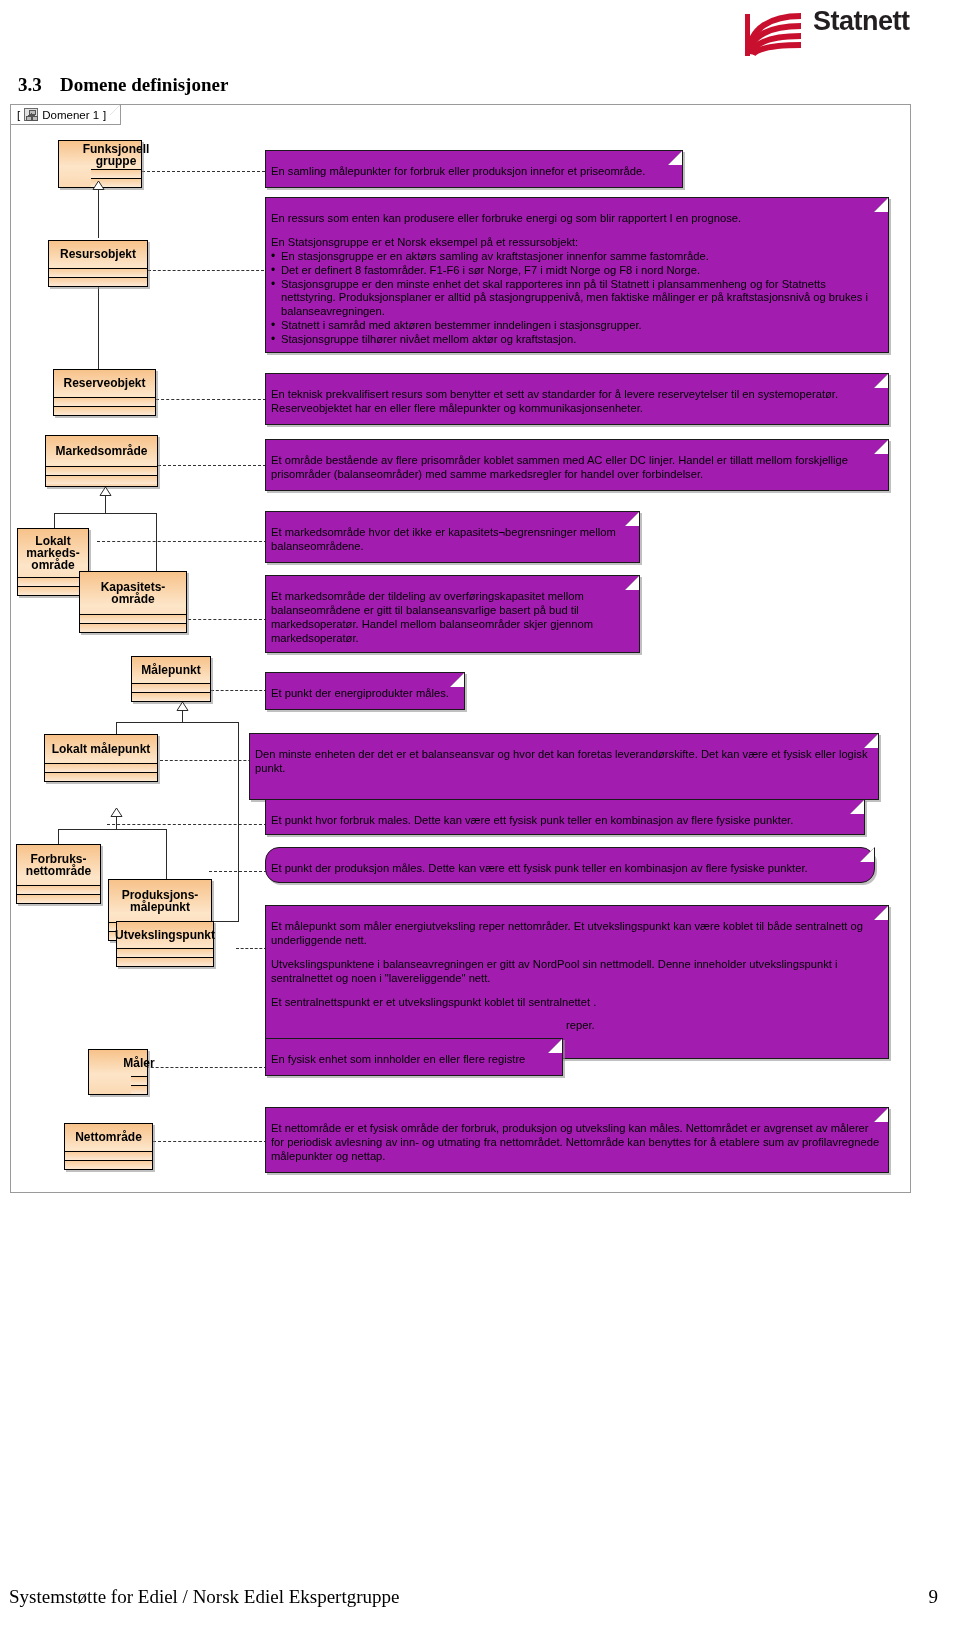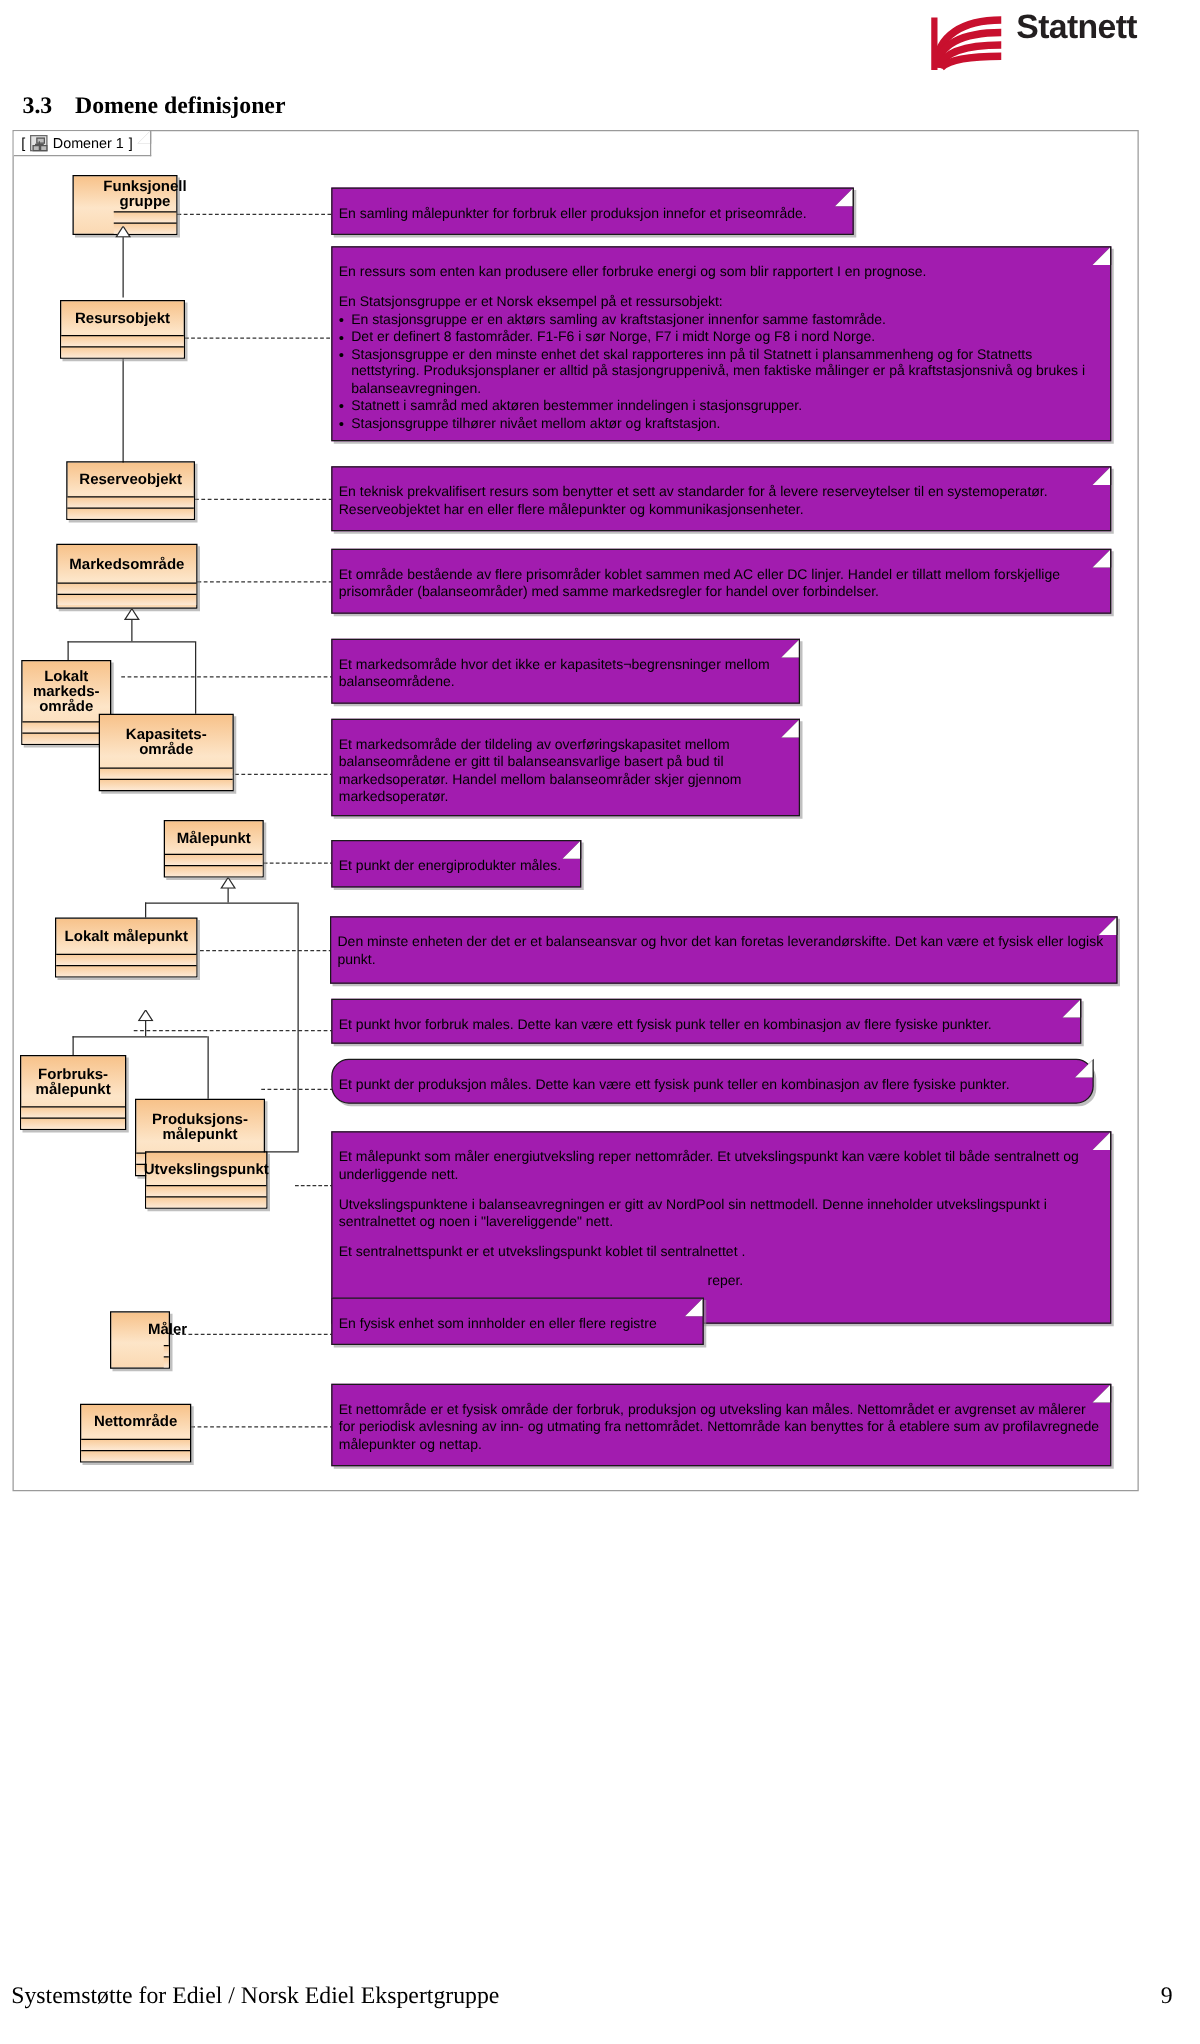--- a/index.html
+++ b/index.html
@@ -289,39 +289,39 @@
   </div>
 
   <div class="uml-class" style="left:33px;top:629px;width:114px;height:48px;">
     <div class="name" style="height:28px;">Lokalt målepunkt</div>
     <div class="comp"></div>
     <div class="comp"></div>
   </div>
 
   <div class="uml-class" style="left:5px;top:739px;width:85px;height:60px;">
     <div class="name" style="height:40px;white-space:pre-line;">Forbruks-
-målepunkt</div>
+nettområde</div>
     <div class="comp"></div>
     <div class="comp"></div>
   </div>
 
   <div class="uml-class" style="left:97px;top:774px;width:104px;height:62px;">
     <div class="name" style="height:42px;white-space:pre-line;">Produksjons-
 målepunkt</div>
     <div class="comp"></div>
     <div class="comp"></div>
   </div>
 
   <div class="uml-class" style="left:105px;top:816px;width:98px;height:46px;">
     <div class="name" style="height:26px;">Utvekslingspunkt</div>
     <div class="comp"></div>
     <div class="comp"></div>
   </div>
 
-  <div class="uml-class" style="left:77px;top:944px;width:48px;height:46px;padding-left:42px;">
+  <div class="uml-class" style="left:77px;top:944px;width:60px;height:46px;padding-left:42px;">
     <div class="name" style="height:26px;">Måler</div>
     <div class="comp"></div>
     <div class="comp"></div>
   </div>
 
   <div class="uml-class" style="left:53px;top:1018px;width:89px;height:47px;">
     <div class="name" style="height:27px;">Nettområde</div>
     <div class="comp"></div>
     <div class="comp"></div>
   </div>
@@ -371,21 +371,21 @@
       <span class="fold-in"></span>
     <div class="body">Et markedsområde der tildeling av overføringskapasitet mellom balanseområdene er gitt til balanseansvarlige basert på bud til markedsoperatør. Handel mellom balanseområder skjer gjennom markedsoperatør.</div>
   </div>
 
   <div class="note notop" style="left:254px;top:567px;width:200px;height:38px;">
     <span class="fold"></span>
       <span class="fold-in"></span>
     <div class="body">Et punkt der energiprodukter måles.</div>
   </div>
 
-  <div class="note notop" style="left:253px;top:628px;width:630px;height:54px;">
+  <div class="note notop" style="left:238px;top:628px;width:630px;height:67px;">
     <span class="fold"></span>
       <span class="fold-in"></span>
     <div class="body">Den minste enheten der det er et balanseansvar og hvor det kan foretas leverandørskifte. Det kan være et fysisk eller logisk punkt.</div>
   </div>
 
   <div class="note notop" style="left:254px;top:694px;width:600px;height:36px;">
     <span class="fold"></span>
       <span class="fold-in"></span>
     <div class="body">Et punkt hvor forbruk males. Dette kan være ett fysisk punk teller en kombinasjon av flere fysiske punkter.</div>
   </div>

